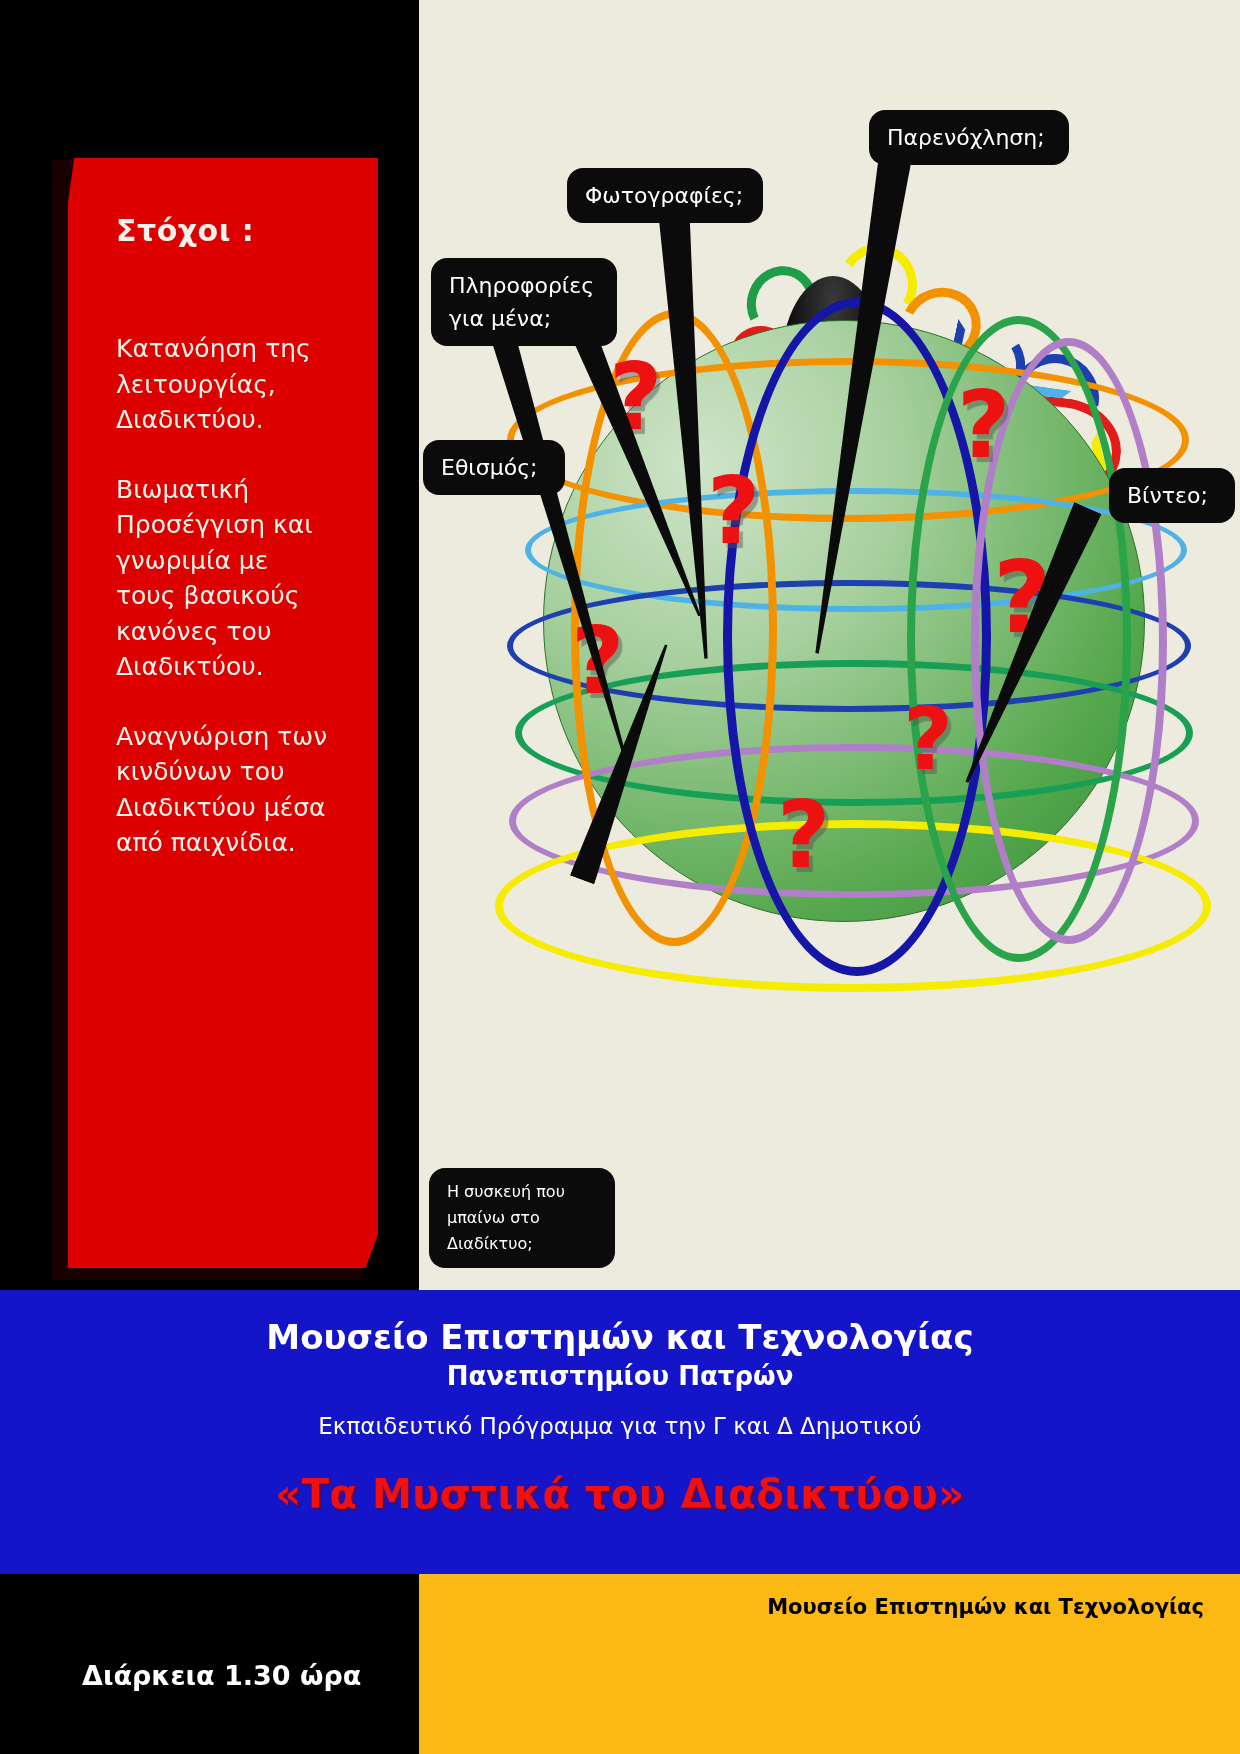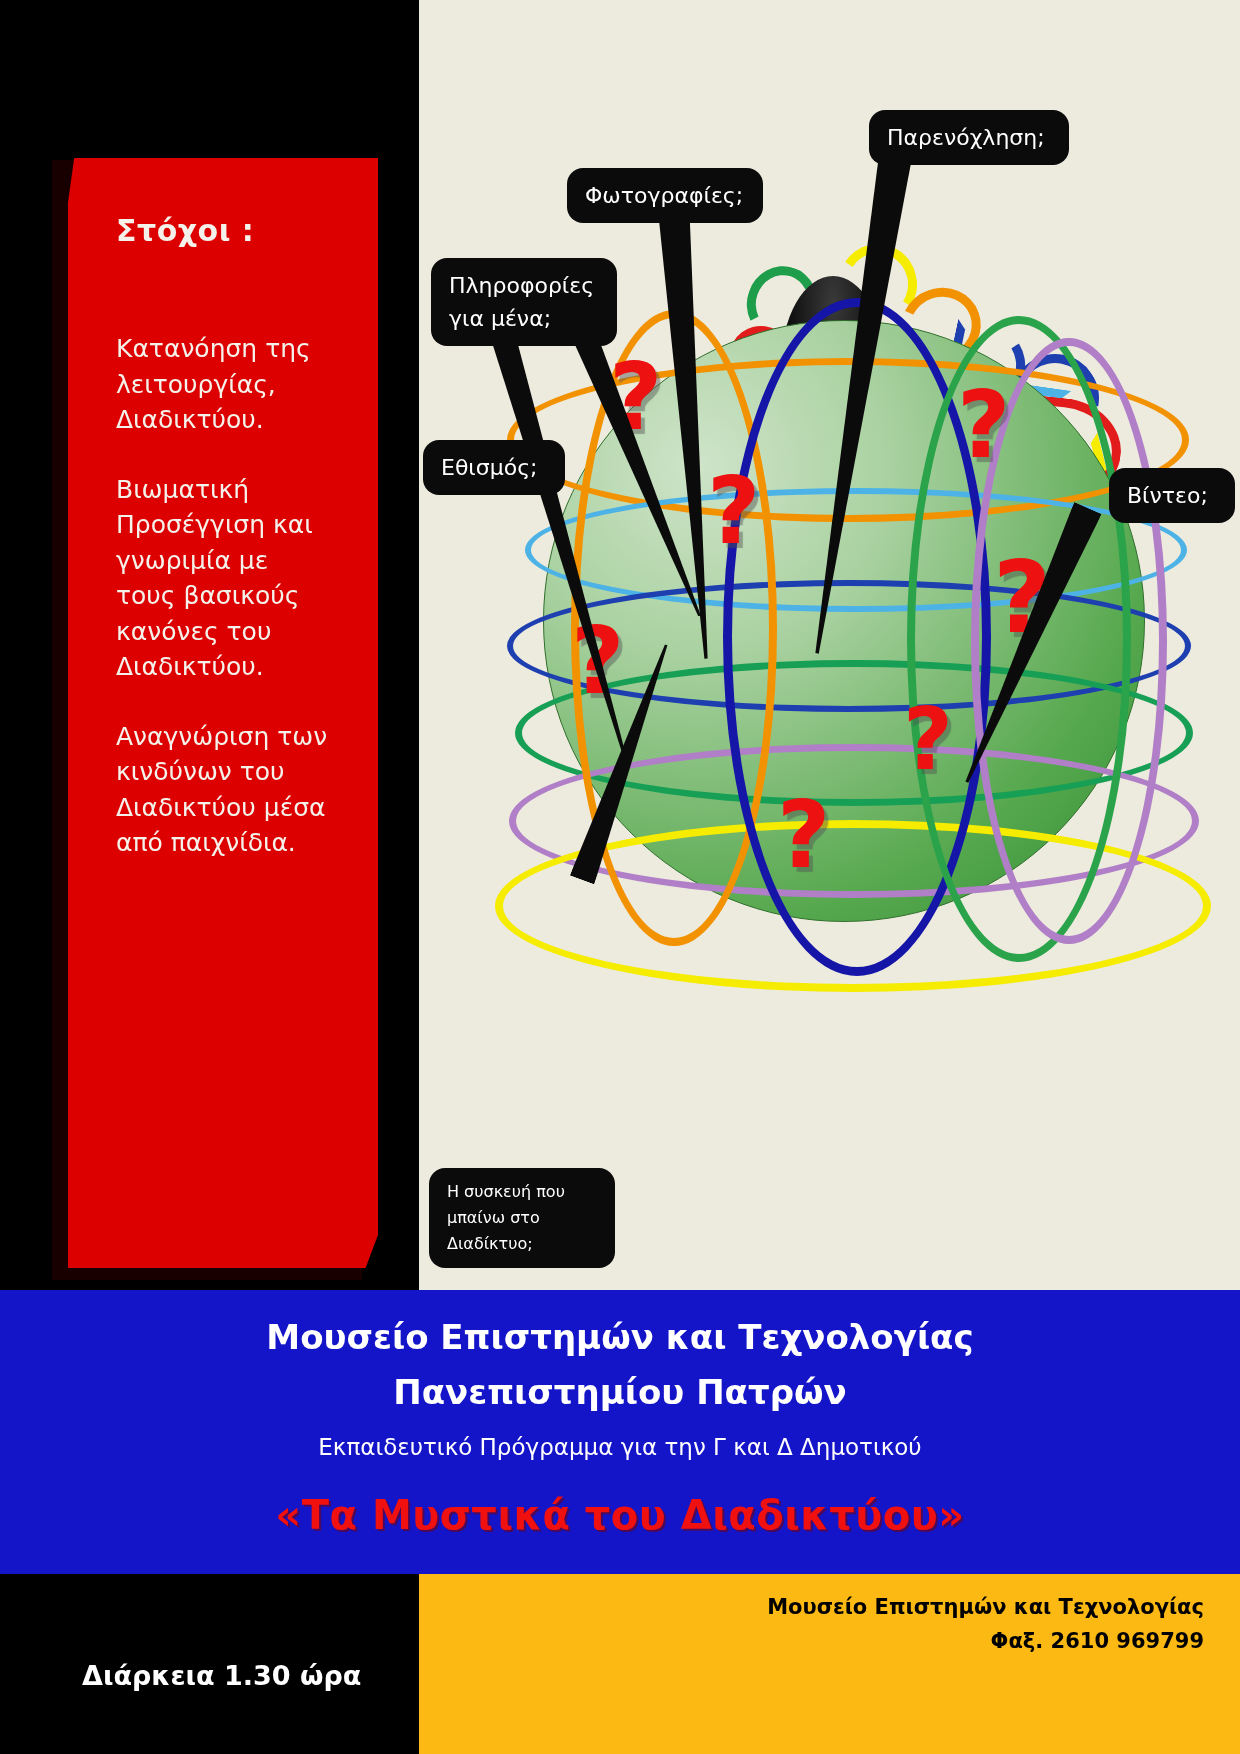--- a/index.html
+++ b/index.html
@@ -111,21 +111,21 @@
   }
 
   
   .blue-band{
     position:absolute;left:0;top:1290px;width:1240px;height:284px;
     background:#1414c8;
     text-align:center;
     color:#ffffff;
   }
   .org-1{font-size:34px;font-weight:bold;margin:26px 0 0 0;line-height:1.28;}
-  .org-2{font-size:34px;font-weight:bold;margin:11px;line-height:1.28;}
+  .org-2{font-size:26px;font-weight:bold;margin:0;line-height:1.28;}
   .prog{font-size:23px;margin:20px 0 0 0;font-weight:400;}
   .main-title{
     margin:32px 0 0 0;
     font-size:40px;font-weight:bold;
     color:#f01010;
     letter-spacing:.5px;
     text-shadow:2px 2px 0 rgba(120,0,0,.55);
   }
 
   
@@ -244,17 +244,16 @@
     <div class="main-title">«Τα Μυστικά του Διαδικτύου»</div>
   </div>
 
   <div class="bottom-left">
     <div class="duration">Διάρκεια  1.30 ώρα</div>
   </div>
 
   <div class="bottom-right">
     <div class="contact">
       <div>Μουσείο Επιστημών και Τεχνολογίας</div>
-      <div>Φαξ. 2610 969799</div>
     </div>
   </div>
 
 </div>
 
 </body></html>

